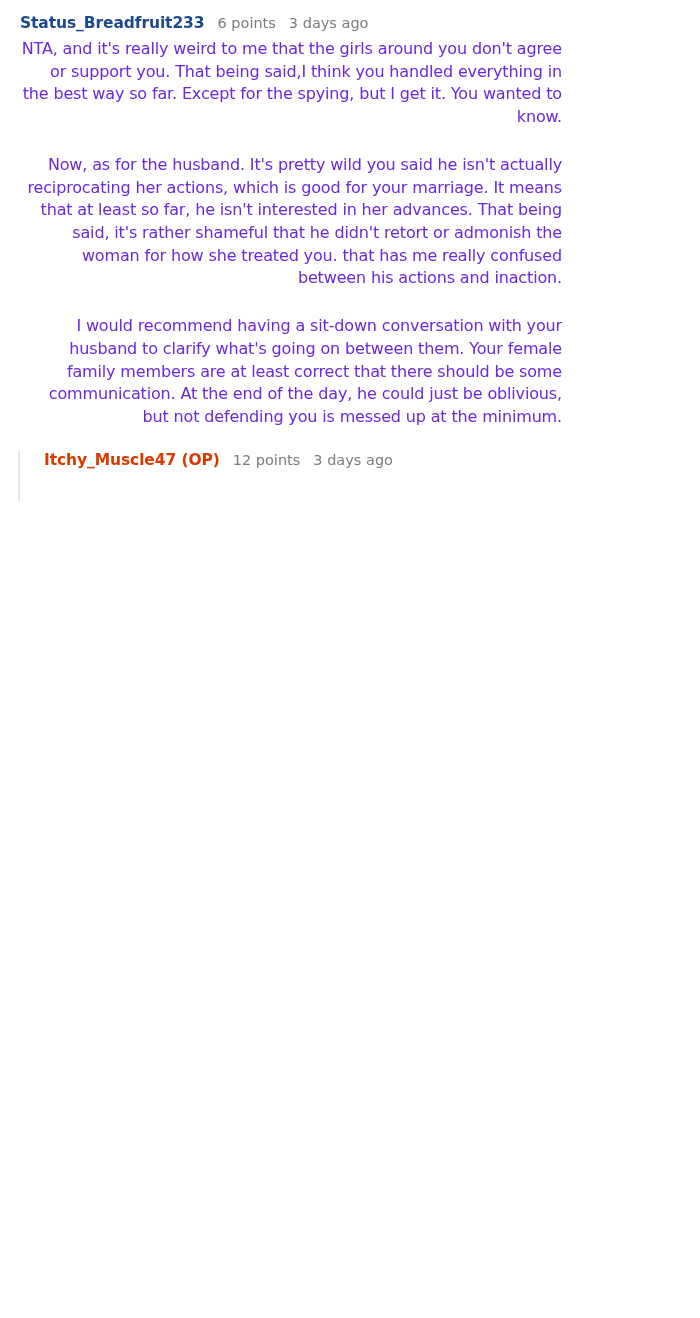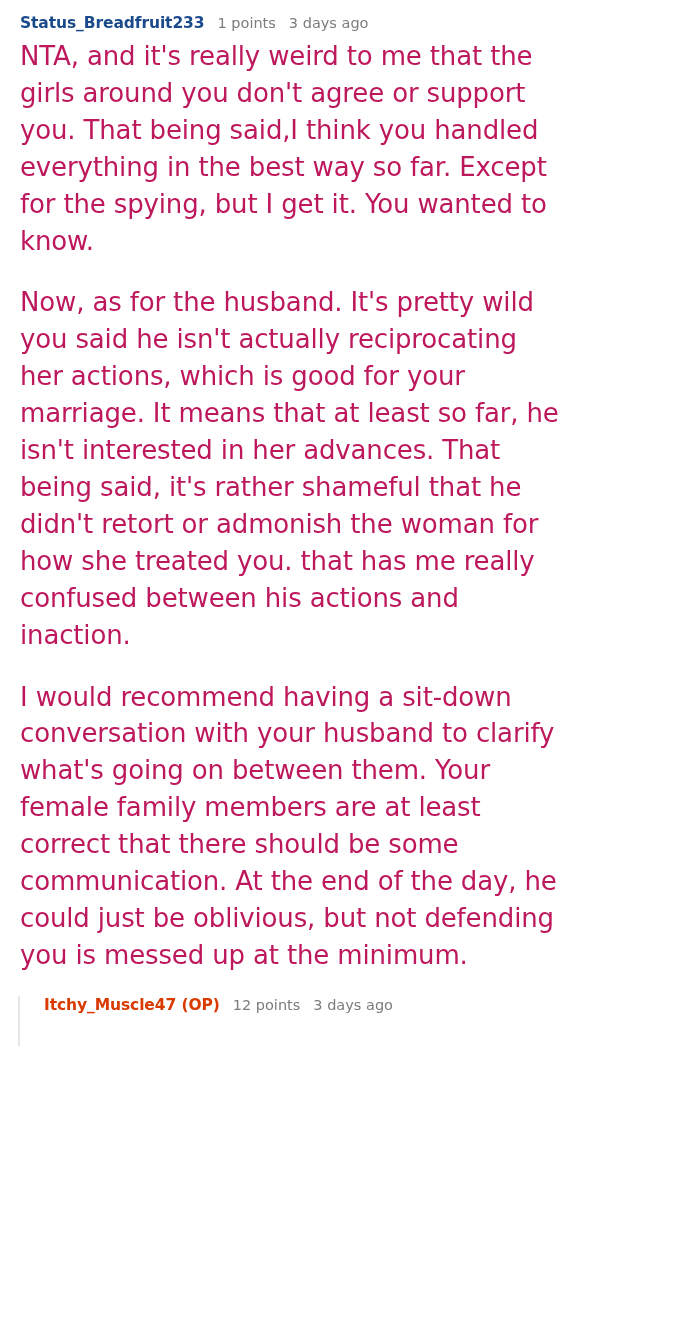--- a/index.html
+++ b/index.html
@@ -50,24 +50,25 @@
   }
   .author.op {
     color: #d93a00;
   }
   .points, .age {
     font-size: 14.5px;
     color: #7c7c7c;
   }
 
   .body {
-    font-size: 26px;
+    font-size: 16px;
     line-height: 1.42;
-    color: #be185d;
+    color: #6d28d9;
     letter-spacing: -0.15px;
+    text-align: right;
   }
   .body p {
     margin: 0 0 25px 0;
   }
   .body p:last-child {
     margin-bottom: 12px;
   }
   .comment.reply .body p {
     margin-bottom: 24px;
   }
@@ -77,21 +78,21 @@
   }
 </style>
 </head>
 <body>
 
 <div class="page">
 
   <div class="comment top">
     <div class="meta">
       <span class="author">Status_Breadfruit233</span>
-      <span class="points">1 points</span>
+      <span class="points">6 points</span>
       <span class="age">3 days ago</span>
     </div>
     <div class="body">
       <p>NTA, and it's really weird to me that the girls around you don't agree or support you. That being said,I think you handled everything in the best way so far. Except for the spying, but I get it. You wanted to know.</p>
       <p>Now, as for the husband. It's pretty wild you said he isn't actually reciprocating her actions, which is good for your marriage. It means that at least so far, he isn't interested in her advances. That being said, it's rather shameful that he didn't retort or admonish the woman for how she treated you.    that has me really confused between his actions and inaction.</p>
       <p>I would recommend having a sit-down conversation with your husband to clarify what's going on between them. Your female family members are at least correct that there should be some communication. At the end of the day, he could just be oblivious, but not defending you is messed up at the minimum.</p>
     </div>
   </div>
 
   <div class="comment reply">

